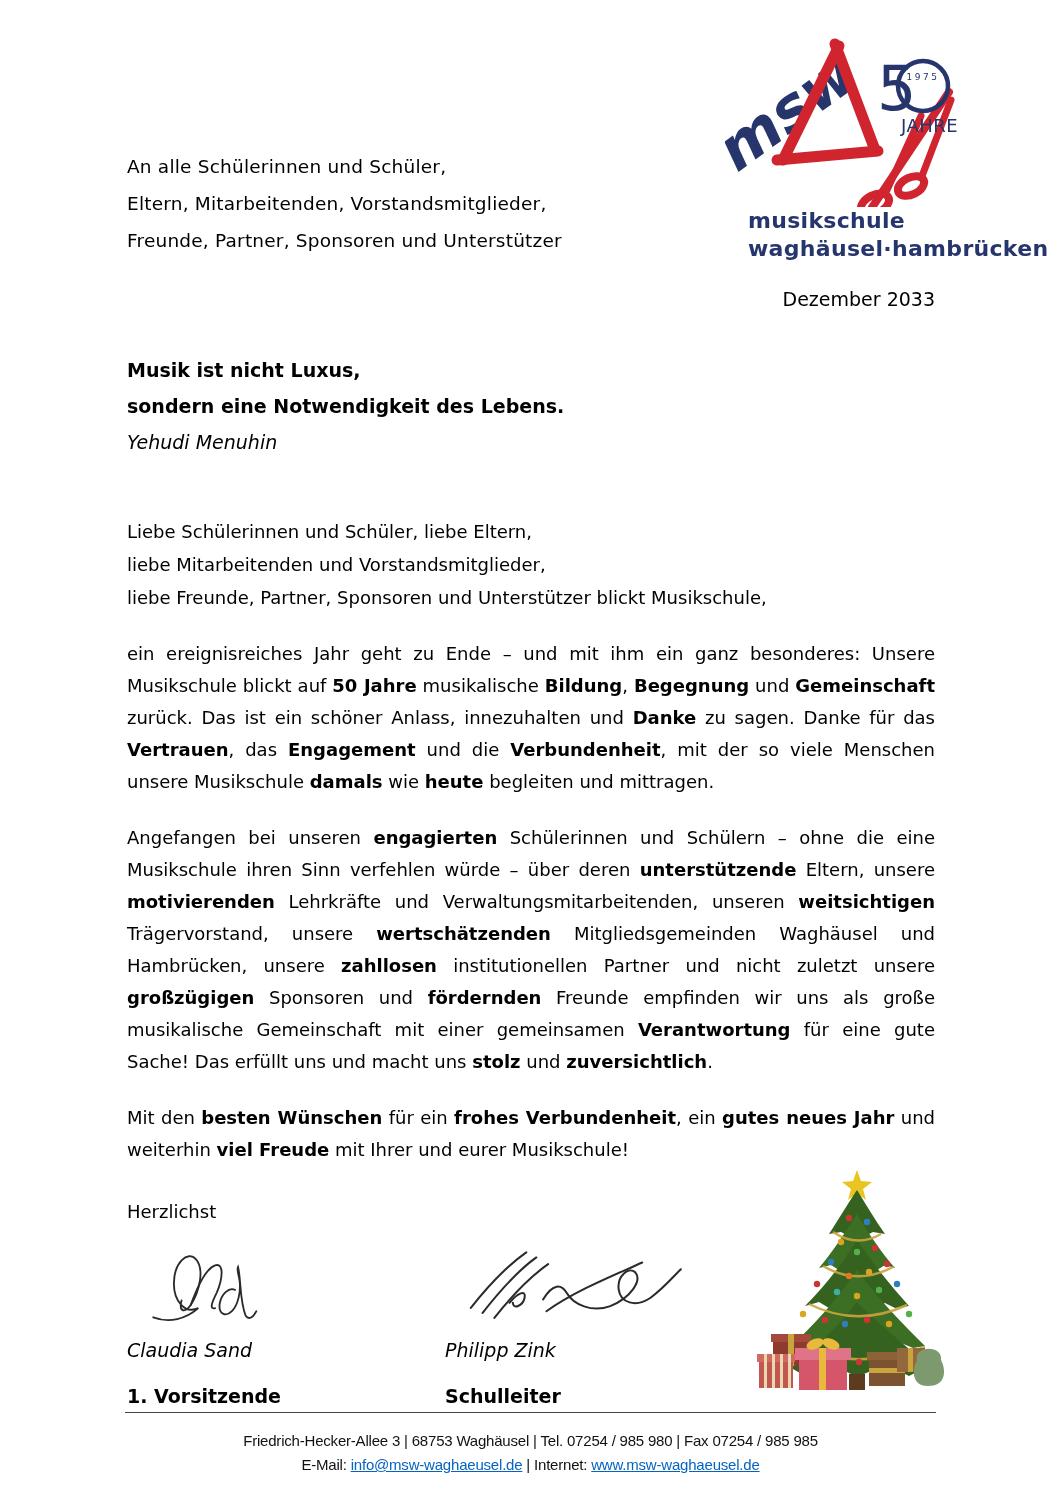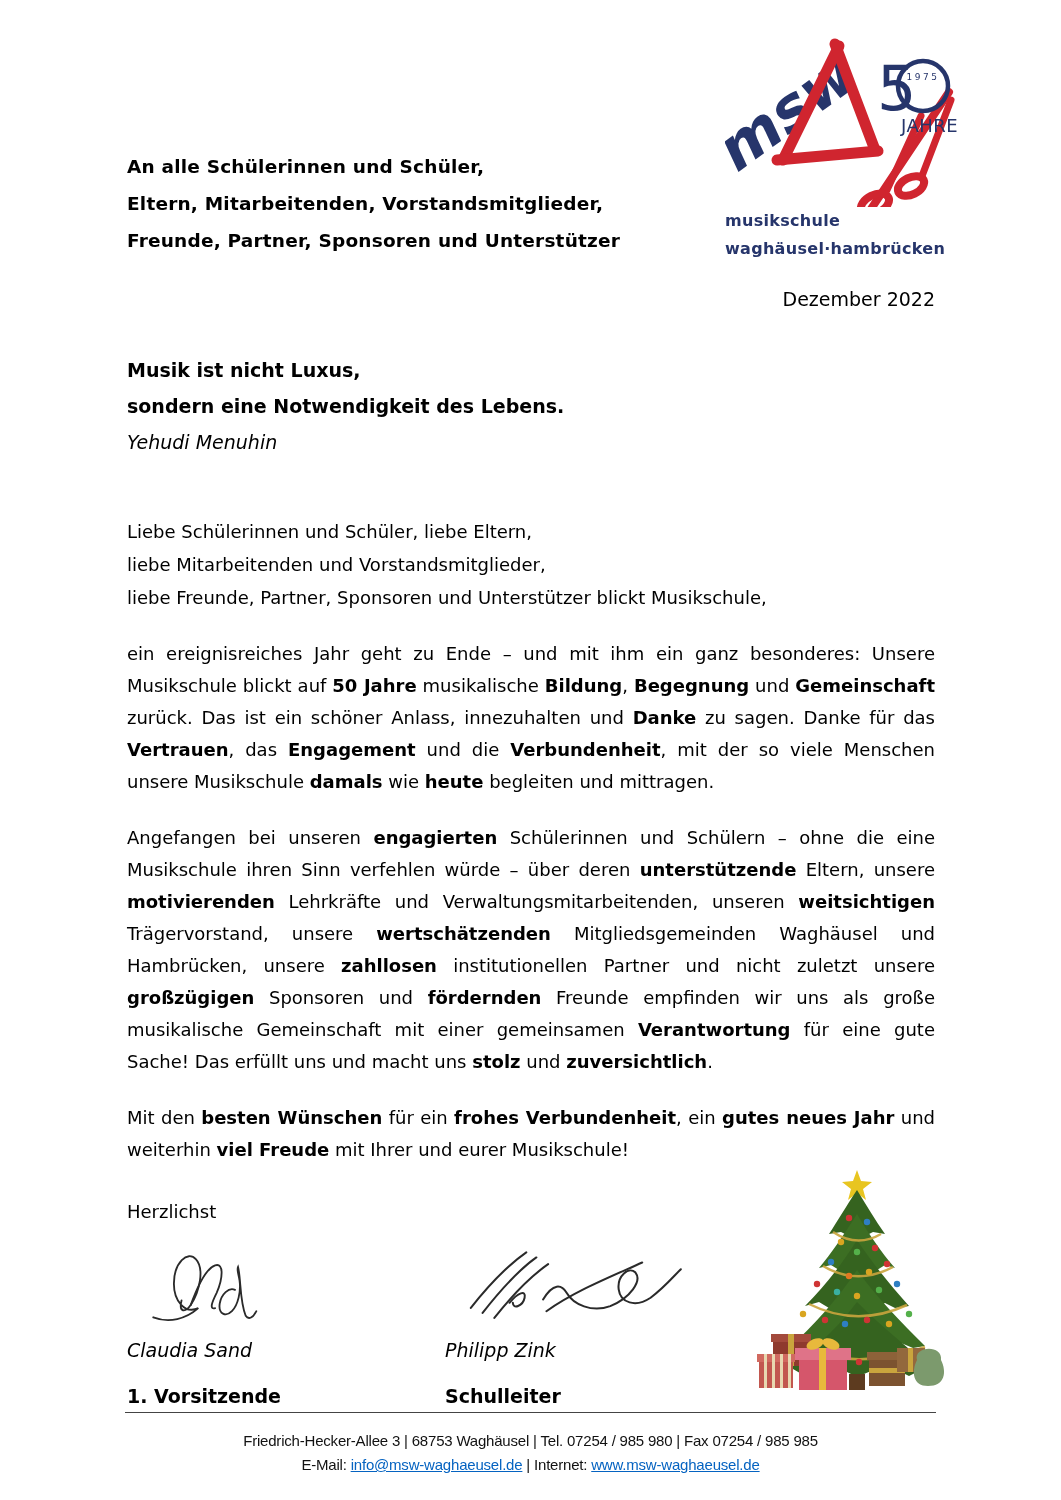--- a/index.html
+++ b/index.html
@@ -5,27 +5,27 @@
   html,body { margin:0; padding:0; background:#fff; }
   .page {
     position:relative; width:1061px; height:1500px; background:#ffffff;
     font-family:"DejaVu Sans", sans-serif; color:#000; overflow:hidden;
   }
   .b { font-weight:bold; }
 
   
   .recipients {
     position:absolute; left:127px; top:148px;
-    font-size:18.5px; font-weight:bold; line-height:37px; letter-spacing:0.2px;
+    font-size:18.5px; font-weight:normal; line-height:37px; letter-spacing:0.2px;
   }
 
   
   .logo { position:absolute; left:725px; top:30px; width:245px; height:235px; }
   .logo svg { display:block; }
-  .logo-name { color:#26356b; font-weight:bold; font-size:16px; line-height:28px; letter-spacing:0.3px; }
+  .logo-name { margin-left:23px; color:#26356b; font-weight:bold; font-size:22px; line-height:28px; letter-spacing:0.3px; }
 
   
   .date-line { position:absolute; left:127px; top:288px; width:808px; text-align:right; font-size:19px; }
 
   
   .quote { position:absolute; left:127px; top:352px; width:808px; font-size:19px; line-height:36px; }
   .quote .attribution { font-style:italic; font-weight:normal; }
 
   
   .body-flow { position:absolute; left:127px; top:515px; width:808px; font-size:18px; line-height:32px; }
@@ -92,21 +92,21 @@
         <text x="198" y="50" text-anchor="middle" font-family="DejaVu Sans, sans-serif" font-size="9" letter-spacing="2.5">1975</text>
         <text x="176" y="102" font-family="DejaVu Sans, sans-serif" font-size="18" letter-spacing="0.5">JAHRE</text>
       </g>
     </svg>
     <div class="logo-name">
       <div>musikschule</div>
       <div>waghäusel·hambrücken</div>
     </div>
   </div>
 
-  <div class="date-line">Dezember 2022</div>
+  <div class="date-line">Dezember 2033</div>
 
   <div class="quote">
     <div class="b">Musik ist nicht Luxus,</div>
     <div class="b">sondern eine Notwendigkeit des Lebens.</div>
     <div class="attribution">Yehudi Menuhin</div>
   </div>
 
   <div class="body-flow">
     <div class="salutation">
       <div>Liebe Schülerinnen und Schüler, liebe Eltern,</div>

